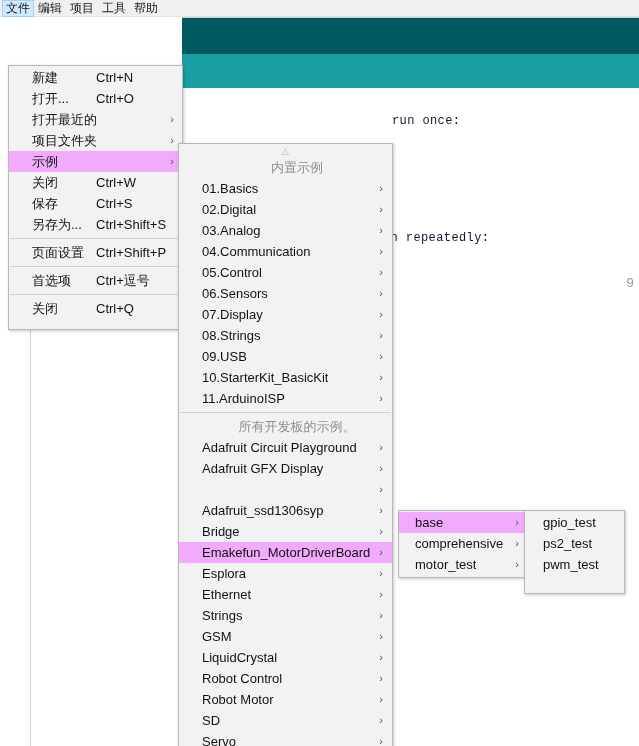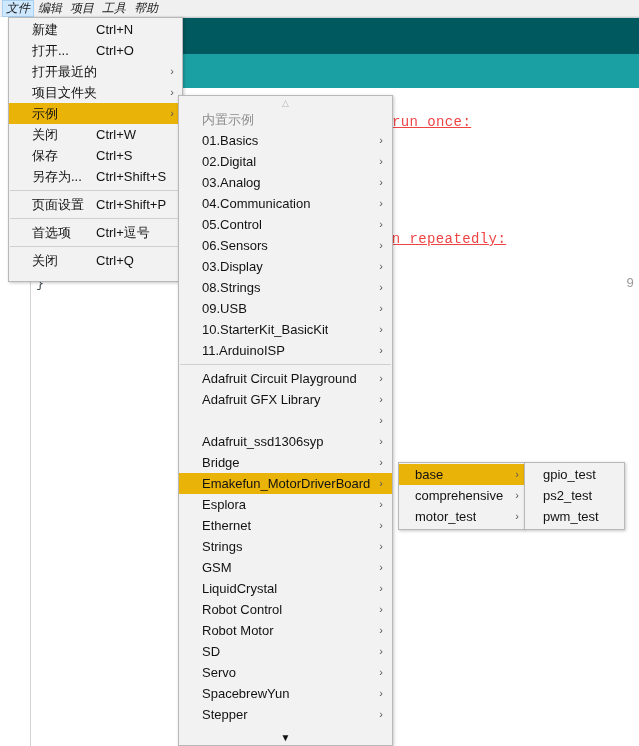--- a/index.html
+++ b/index.html
@@ -28,21 +28,20 @@
   #menubar {
     position: absolute;
     left: 0; top: 0;
     width: 639px; height: 17px;
     background: #f0f0f0;
     border-bottom: 1px solid #e3e3e3;
     display: flex;
     align-items: center;
     padding-left: 2px;
     box-sizing: border-box;
-    font-style: italic;
   }
   .menubar-item {
     font-size: 12px;
     line-height: 15px;
     padding: 1px 4px;
     color: #202020;
     white-space: nowrap;
     cursor: default;
   }
   .menubar-item.active {
@@ -87,57 +86,57 @@
     position: absolute;
     right: 5px;
     font-family: "Liberation Mono", "DejaVu Sans Mono", monospace;
     font-size: 13px;
     color: #9a9a9a;
   }
   .code-line {
     position: absolute;
     left: 38px;
     font-family: "Liberation Mono", "DejaVu Sans Mono", monospace;
-    font-size: 14px;
+    font-size: 12px;
     letter-spacing: 0.4px;
-    color: #ef4444;
+    color: #0f172a;
     white-space: pre;
-    text-decoration: underline;
   }
   .code-brace {
     position: absolute;
     left: 36px;
     font-family: "Liberation Mono", "DejaVu Sans Mono", monospace;
     font-size: 13.5px;
     color: #434f54;
   }
 
   
   .menu-popup {
     position: absolute;
     background: #f2f2f2;
     border: 1px solid #b8b8b8;
     box-sizing: border-box;
     box-shadow: 1px 1px 3px rgba(0,0,0,0.22);
     padding: 1px 0;
+    margin-top: 48px;
   }
   .menu-row {
     position: relative;
     display: flex;
     align-items: center;
     height: 21px;
     line-height: 21px;
     font-size: 13px;
     color: #121212;
     white-space: nowrap;
     cursor: default;
     box-sizing: border-box;
   }
   .menu-row.highlight {
-    background: #eab308;
+    background: #f0abfc;
   }
   .menu-row .label {
     overflow: hidden;
     text-overflow: clip;
   }
   .menu-row .accel {
     position: absolute;
     white-space: nowrap;
     font-size: 13px;
     color: #121212;
@@ -185,21 +184,21 @@
     left: 178px; top: 95px;
     width: 215px; height: 651px;
     padding: 0;
   }
   #examples-menu .scroll-wrap {
     position: relative;
     height: 100%;
   }
   #examples-menu .menu-row { padding-left: 23px; }
   #examples-menu .menu-row .arrow { right: 9px; }
-  #examples-menu .menu-caption { padding-left: 23px; }
+  #examples-menu .menu-caption { padding-left: 23px; text-align: center; }
   #examples-list {
     position: absolute;
     left: 0; right: 0;
     top: 13px; bottom: 15px;
     overflow: hidden;
   }
   #examples-menu .scroll-arrow {
     position: absolute;
     left: 0; right: 0;
   }
@@ -208,21 +207,21 @@
 
   #board-menu {
     left: 398px; top: 462px;
     width: 127px; height: 68px;
   }
   #board-menu .menu-row { padding-left: 16px; }
   #board-menu .menu-row .arrow { right: 5px; }
 
   #leaf-menu {
     left: 524px; top: 462px;
-    width: 101px; height: 68px;
+    width: 101px; height: 84px;
   }
   #leaf-menu .menu-row { padding-left: 18px; }
 </style>
 </head>
 <body>
 
 <div id="app-root">
 
   <div id="menubar">
       <div class="menubar-item active">文件</div>
@@ -317,46 +316,47 @@
           </div>
           <div class="menu-row">
             <span class="label">05.Control</span>
             <span class="arrow">›</span>
           </div>
           <div class="menu-row">
             <span class="label">06.Sensors</span>
             <span class="arrow">›</span>
           </div>
           <div class="menu-row">
-            <span class="label">03.Display</span>
+            <span class="label">07.Display</span>
             <span class="arrow">›</span>
           </div>
           <div class="menu-row">
             <span class="label">08.Strings</span>
             <span class="arrow">›</span>
           </div>
           <div class="menu-row">
             <span class="label">09.USB</span>
             <span class="arrow">›</span>
           </div>
           <div class="menu-row">
             <span class="label">10.StarterKit_BasicKit</span>
             <span class="arrow">›</span>
           </div>
           <div class="menu-row">
             <span class="label">11.ArduinoISP</span>
             <span class="arrow">›</span>
           </div>
           <div class="menu-sep"></div>
+          <div class="menu-caption">所有开发板的示例。</div>
           <div class="menu-row">
             <span class="label">Adafruit Circuit Playground</span>
             <span class="arrow">›</span>
           </div>
           <div class="menu-row">
-            <span class="label">Adafruit GFX Library</span>
+            <span class="label">Adafruit GFX Display</span>
             <span class="arrow">›</span>
           </div>
           <div class="menu-row">
             <span class="arrow">›</span>
           </div>
           <div class="menu-row">
             <span class="label">Adafruit_ssd1306syp</span>
             <span class="arrow">›</span>
           </div>
           <div class="menu-row">

